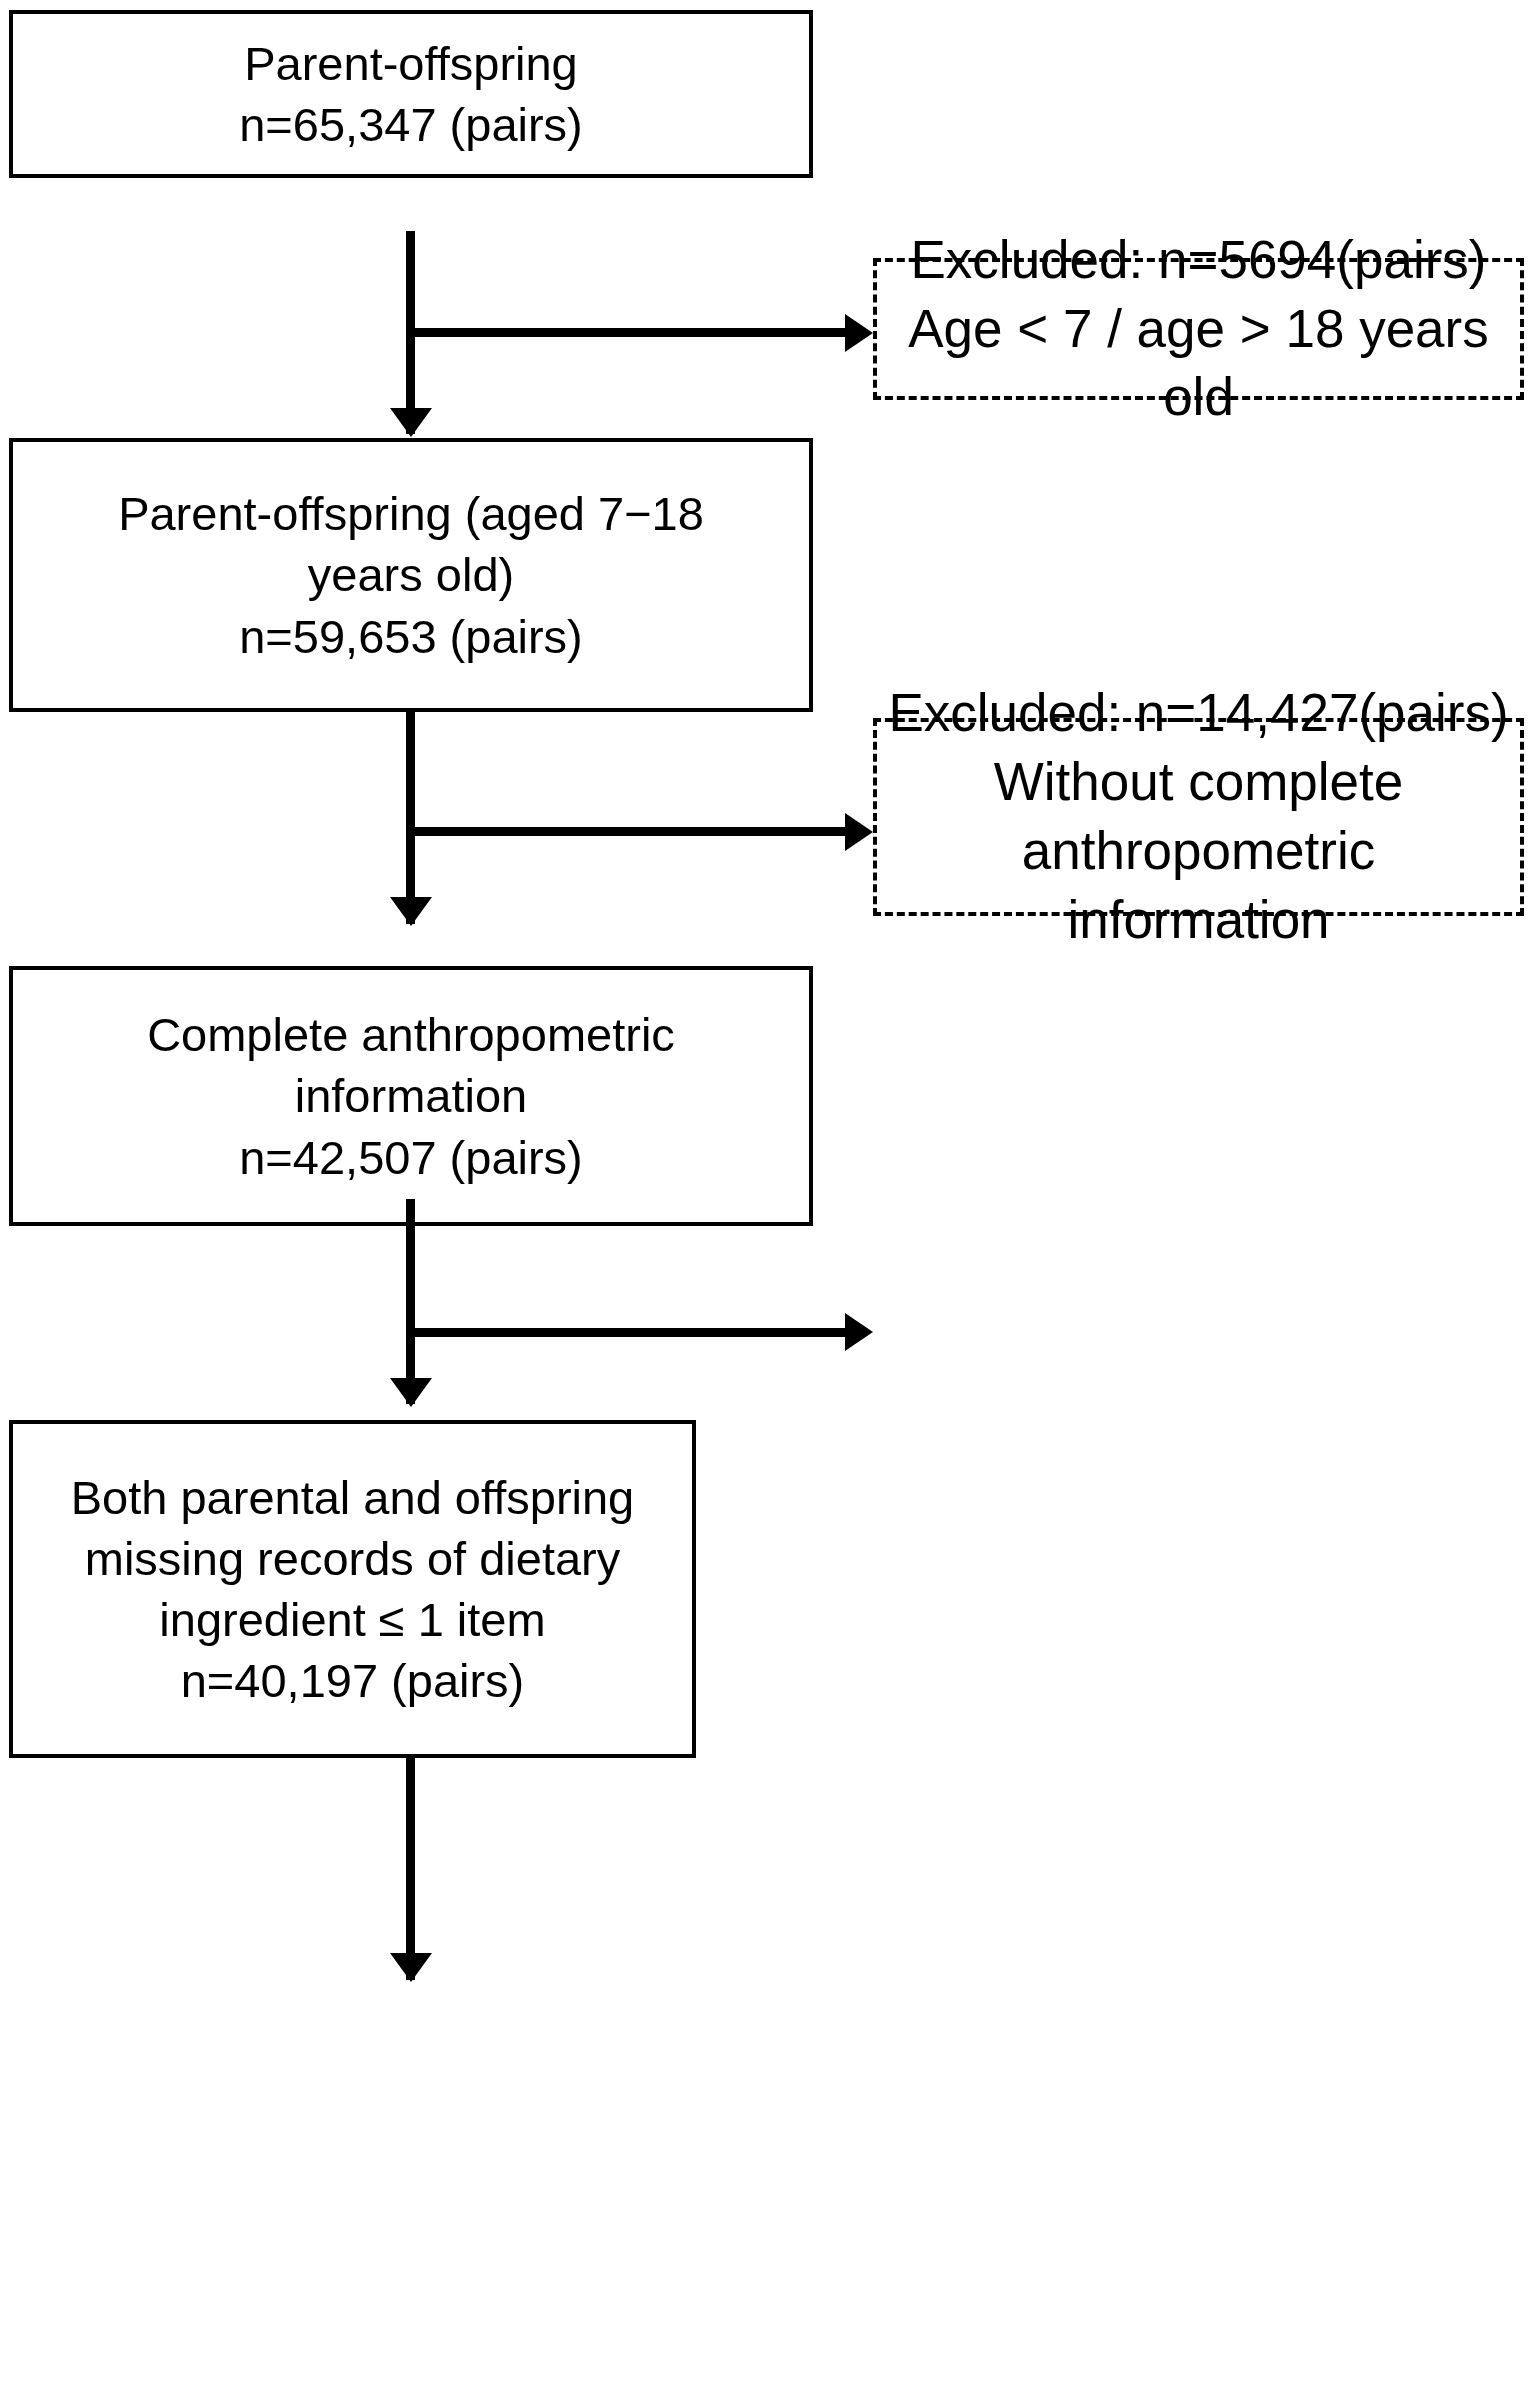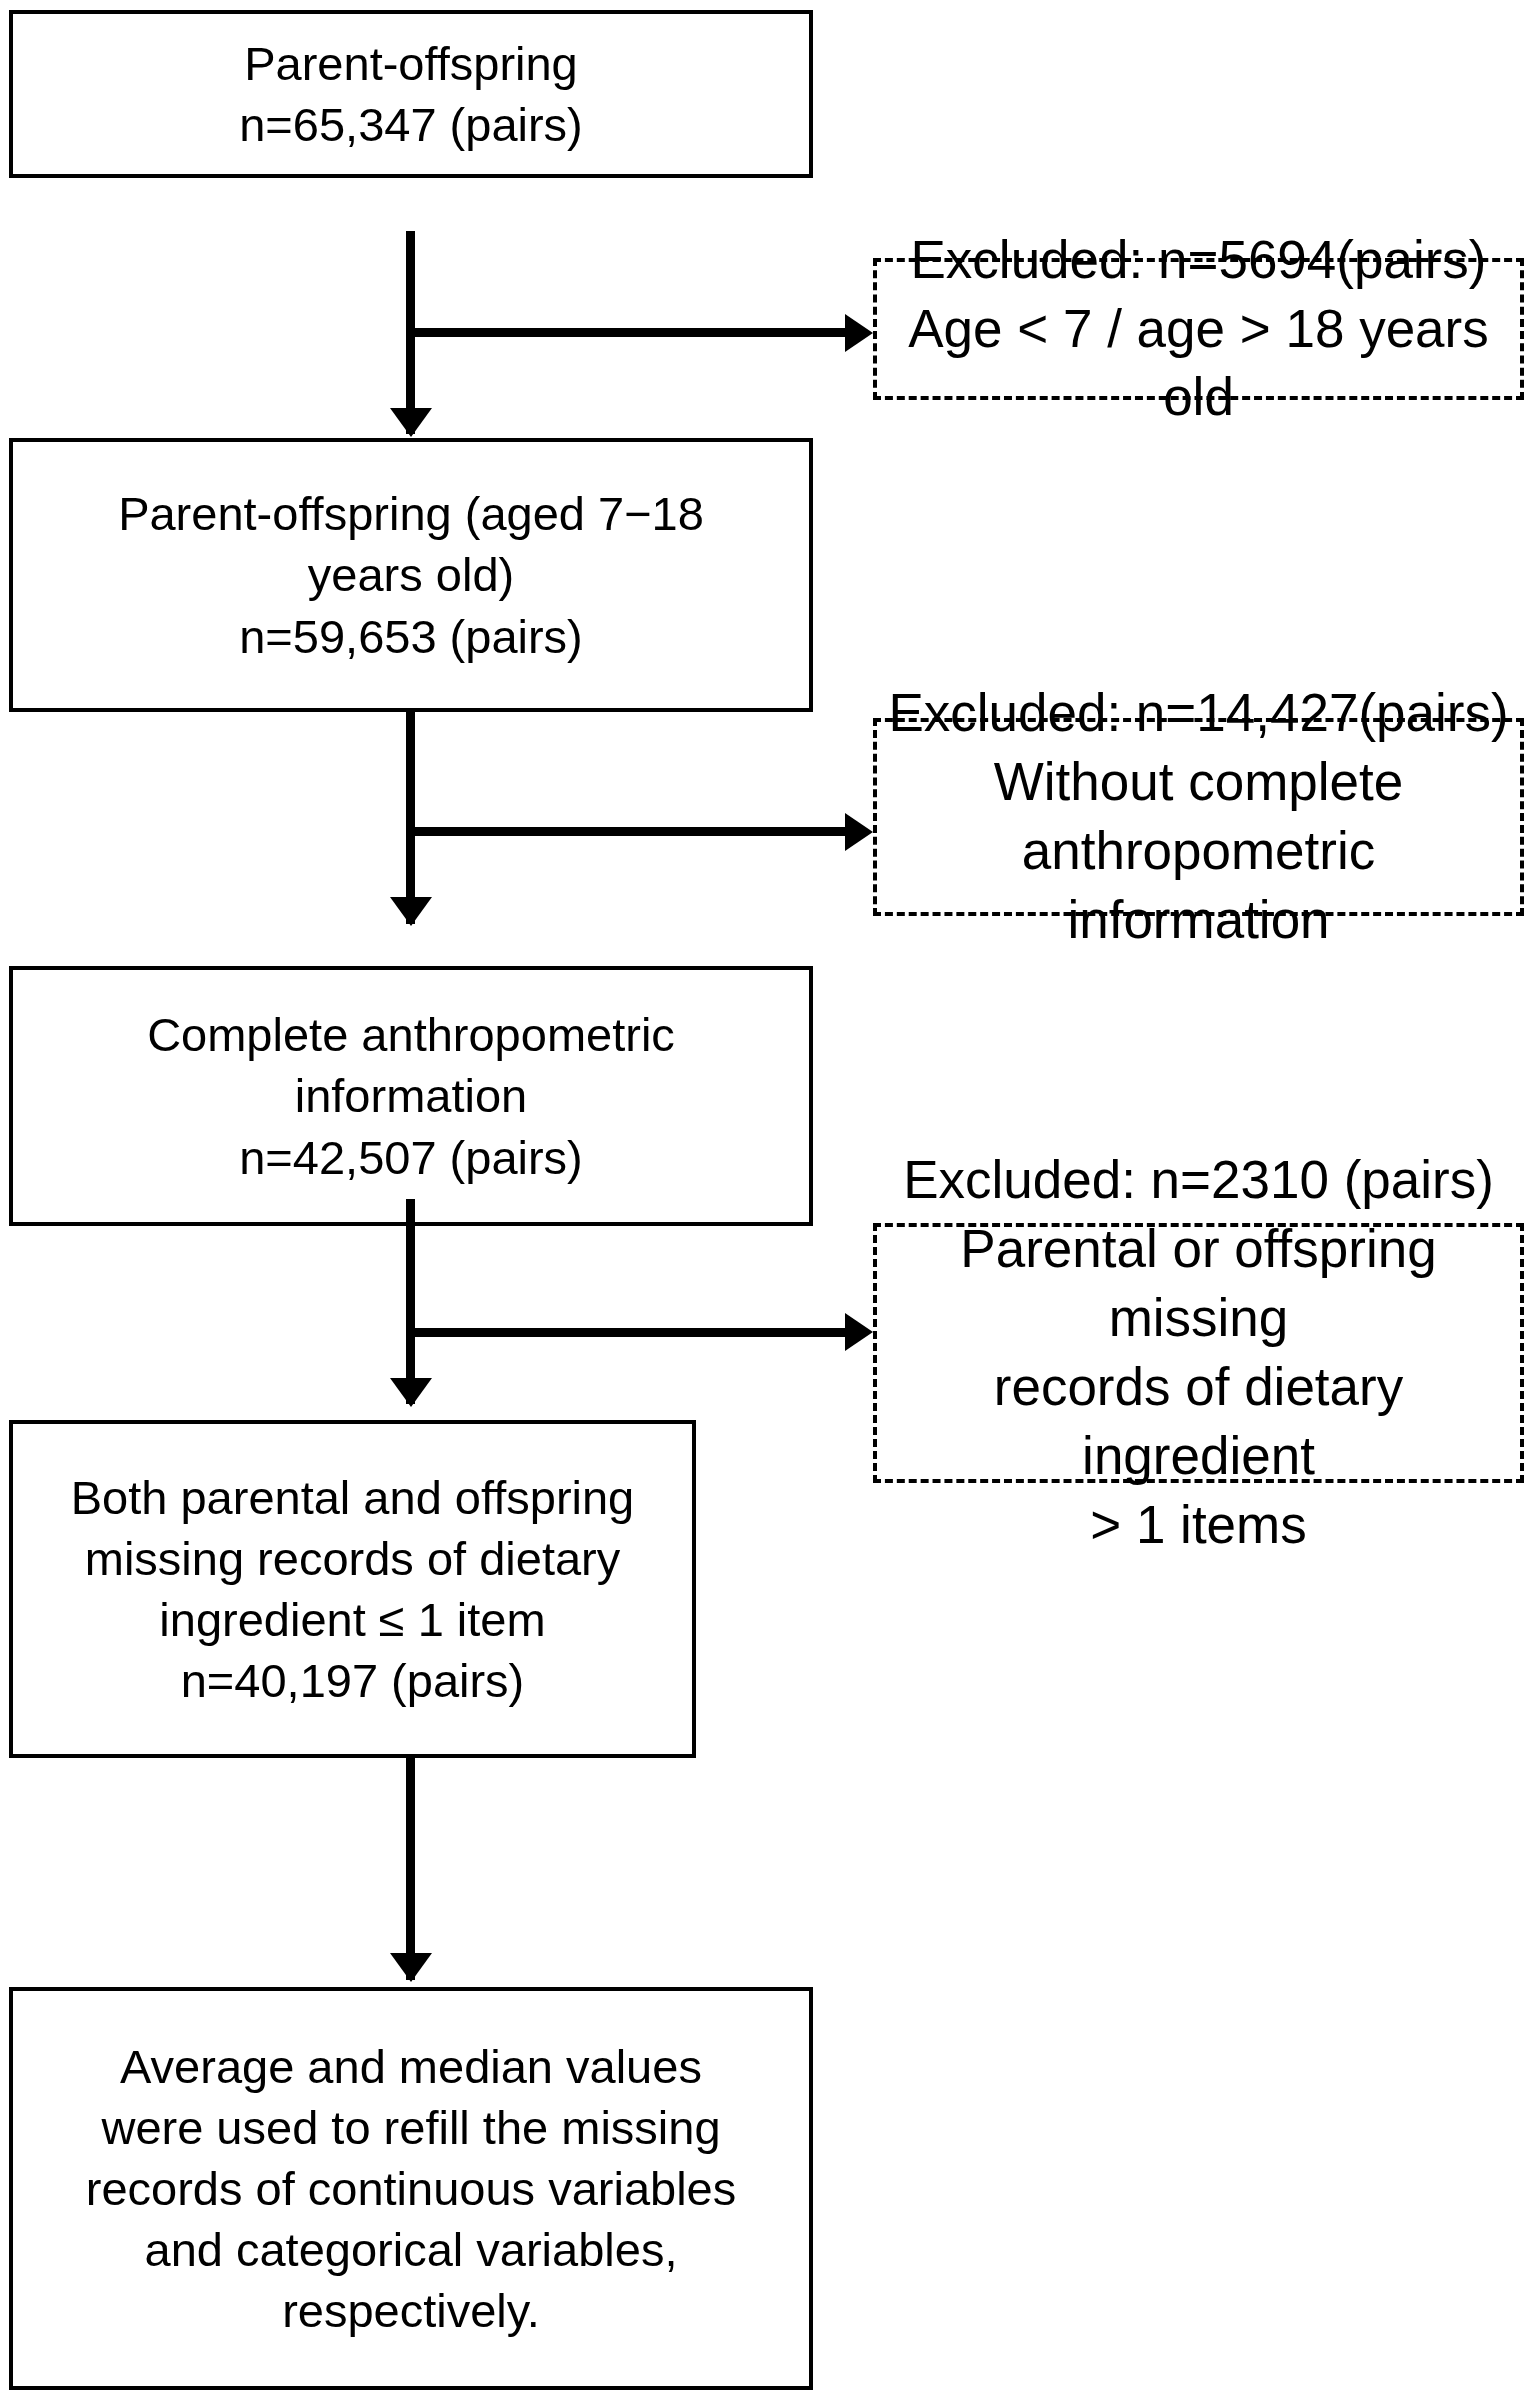--- a/index.html
+++ b/index.html
@@ -115,39 +115,26 @@
     <span class="txt">Complete anthropometric
 information
 n=42,507 (pairs)</span>
   </div>
 
   <div class="vline" style="left:406px; top:1199px; height:205px;"></div>
   <div class="arrow-down" style="left:390px; top:1378px;"></div>
   <div class="hline" style="left:406px; top:1328px; width:439px;"></div>
   <div class="arrow-right" style="left:845px; top:1313px;"></div>
 
-  <div class="box dashed excl-box" style="left:873px; top:1223px; width:651px; height:260px;">
-    <span class="txt">Excluded: n=2310 (pairs)
-Parental or offspring missing
-records of dietary ingredient
-&gt; 1 items</span>
-  </div>
 
   <div class="box solid main-box" style="left:9px; top:1420px; width:687px; height:338px;">
     <span class="txt">Both parental and offspring
 missing records of dietary
 ingredient ≤ 1 item
 n=40,197 (pairs)</span>
   </div>
 
   <div class="vline" style="left:406px; top:1758px; height:222px;"></div>
   <div class="arrow-down" style="left:390px; top:1953px;"></div>
 
-  <div class="box solid main-box" style="left:9px; top:1987px; width:804px; height:403px;">
-    <span class="txt">Average and median values
-were used to refill the missing
-records of continuous variables
-and categorical variables,
-respectively.</span>
-  </div>
 
 </div>
 
 
 </body></html>

